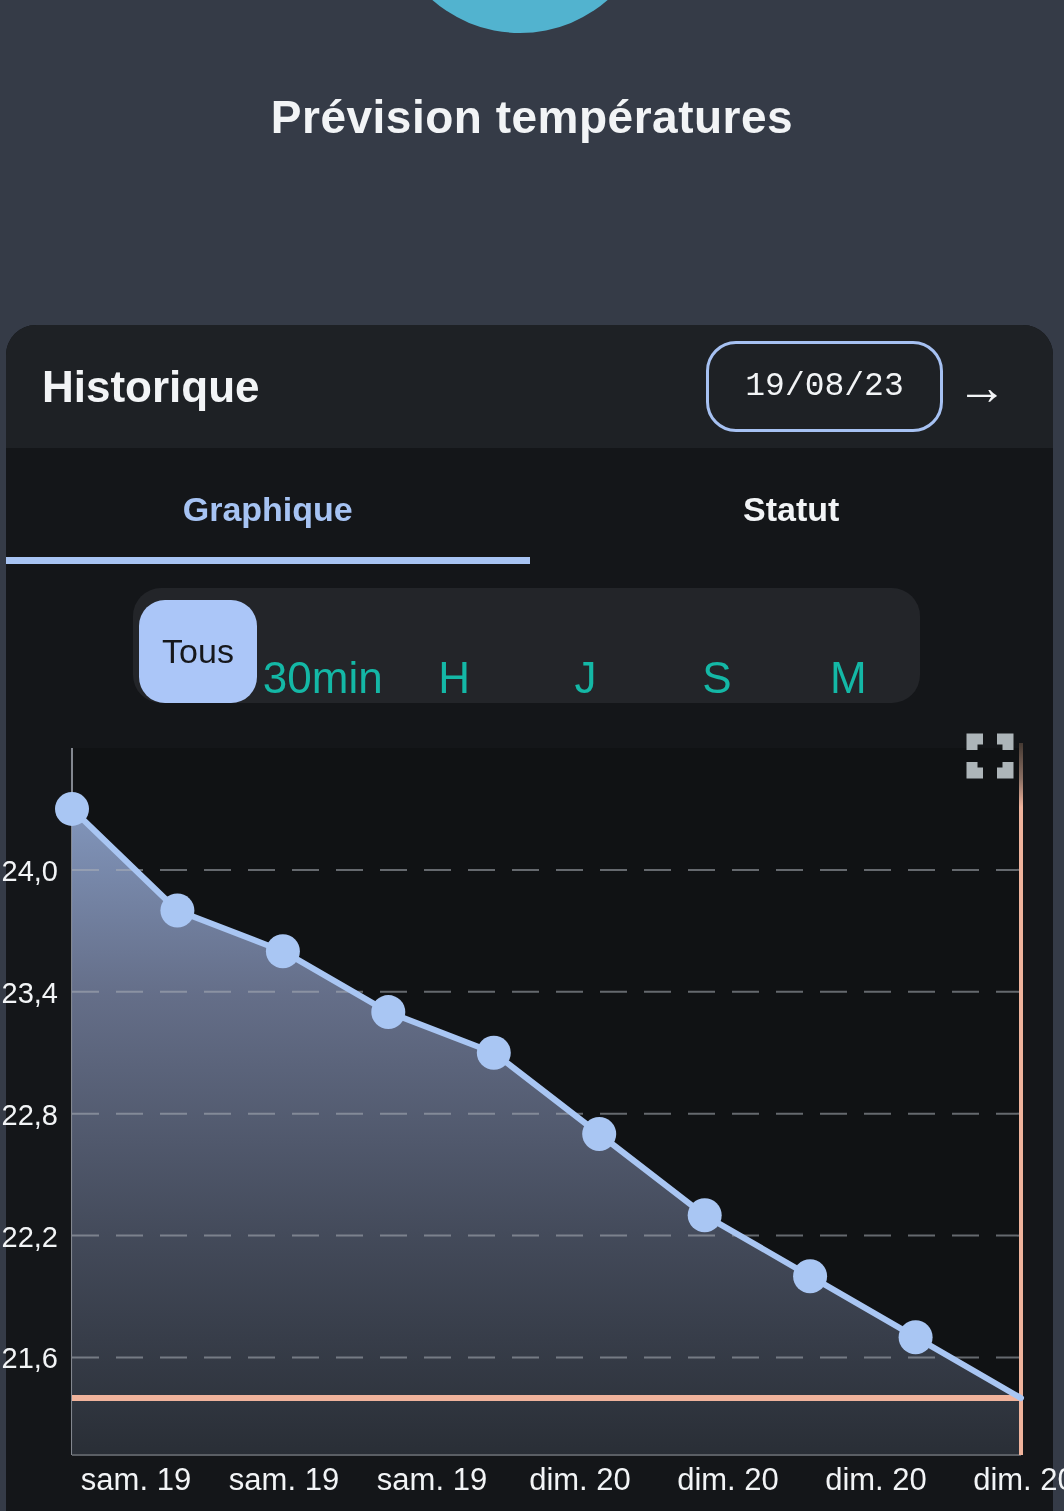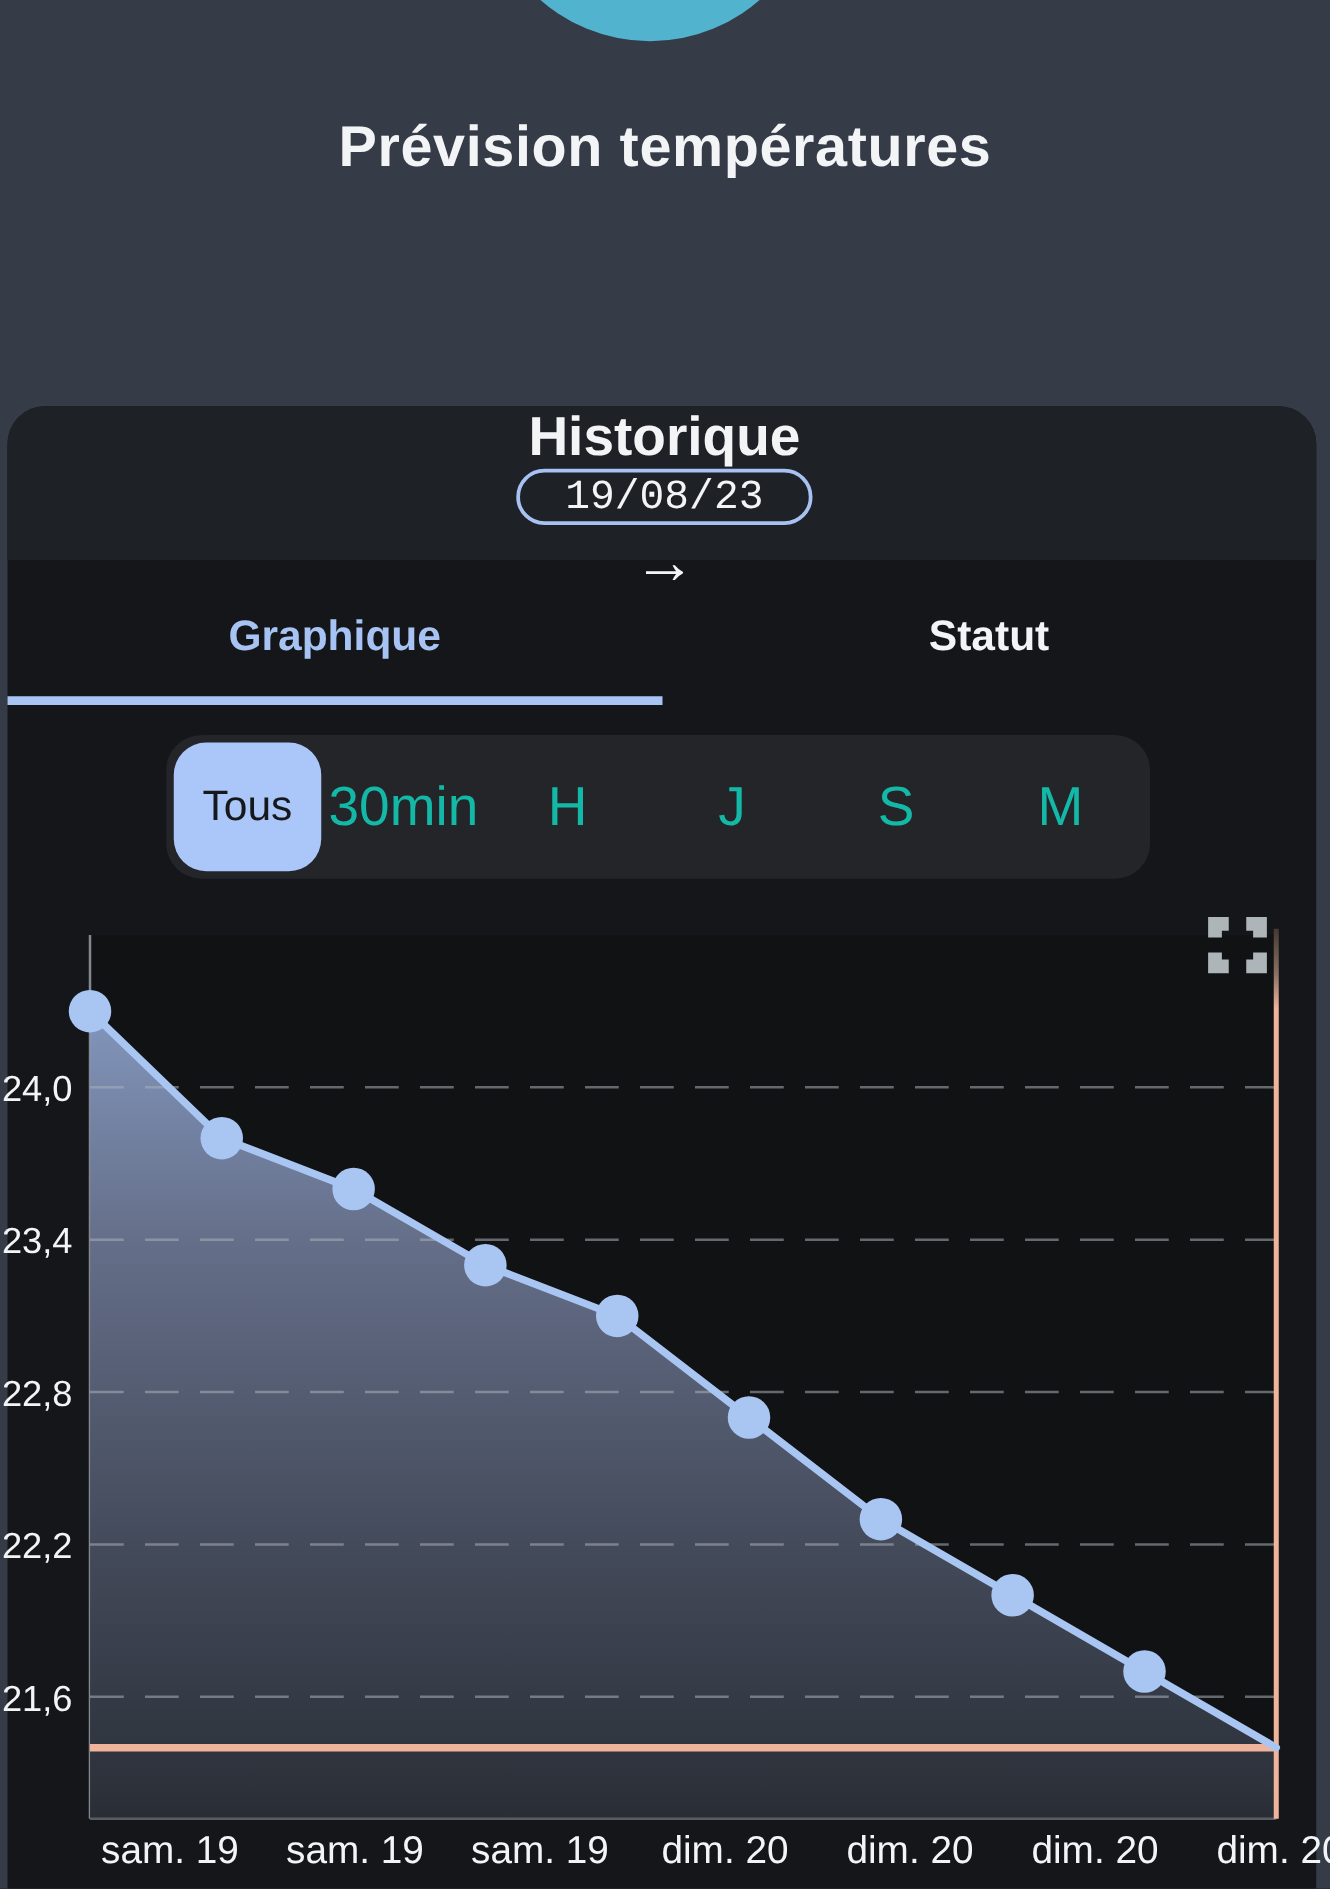--- a/index.html
+++ b/index.html
@@ -11,33 +11,33 @@
         font-size:46px;font-weight:700;letter-spacing:.5px;}
   .status-row{position:absolute;top:181px;left:0;width:100%;height:131px;box-sizing:border-box;
         border-top:1px solid #4E5463;border-bottom:1px solid #4E5463;
         display:flex;align-items:center;justify-content:space-between;
         padding:0 32px 0 26px;font-size:40px;}
   .status-value{color:#A5C1F2;}
   .card{position:absolute;left:6px;top:325px;width:1047px;height:1186px;
         background:#141619;border-radius:30px 30px 0 0;}
   .card-header{position:absolute;top:0;left:0;width:100%;height:123px;background:#1E2125;
         border-radius:30px 30px 0 0;display:flex;align-items:center;box-sizing:border-box;
-        padding:0 32px 0 36px;flex-direction:column;}
+        padding:0 32px 0 36px;}
   .card-title{font-size:44px;font-weight:700;flex:1;}
   .date-btn{width:237px;height:91px;border:3px solid #A6C1F2;border-radius:30px;
         background:transparent;color:#F2F4F6;font-size:33px;font-family:Liberation Mono, monospace;
         display:flex;align-items:center;justify-content:center;box-sizing:border-box;}
   .arrow{font-size:50px;margin:0 14px;color:#F2F4F6;}
   .tabs{position:absolute;top:123px;left:0;width:100%;height:122px;display:flex;text-align:center;}
   .tab{flex:1;display:flex;align-items:center;justify-content:center;
         font-size:34px;font-weight:700;cursor:pointer;}
   .tab.active{color:#A6C3F3;}
   .tab-underline{position:absolute;top:232px;left:0;width:50%;height:7px;background:#A8C4F3;}
   .filter-bar{position:absolute;top:263px;left:127px;width:787px;height:115px;
-        background:#232529;border-radius:28px;display:flex;align-items:center;
+        background:#232529;border-radius:28px;display:flex;align-items:flex-end;
         padding:0 6px;box-sizing:border-box;}
   .pill{flex:1;text-align:center;font-size:44px;color:#14b8a6;cursor:pointer;}
   .pill.selected{flex:0 0 118px;height:103px;background:#ABC6F8;color:#16181C;
         border-radius:26px;display:flex;align-items:center;justify-content:center;font-size:34px;}
   .chart-wrap{position:absolute;top:403px;left:0;width:1058px;height:783px;}
   .chart-wrap svg{overflow:visible;display:block;}
   .fullscreen-btn{position:absolute;top:5px;left:960px;width:48px;height:46px;cursor:pointer;}
 </style>
 </head>
 <body>

